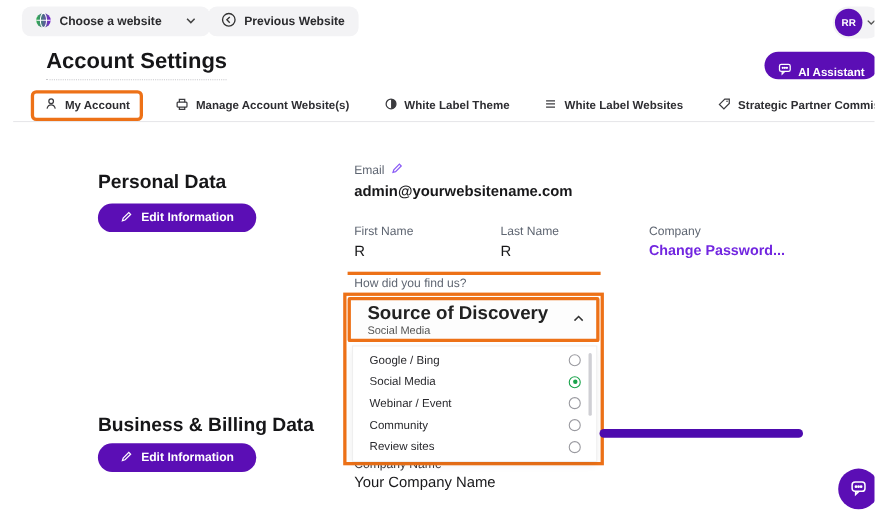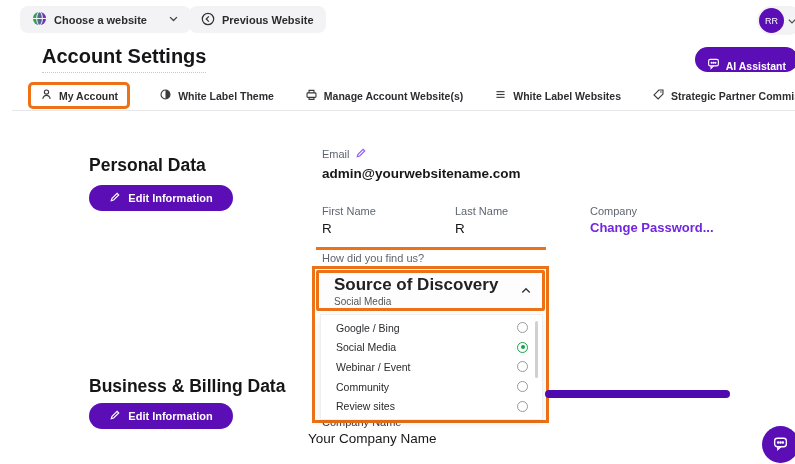--- a/index.html
+++ b/index.html
@@ -13,21 +13,21 @@
   .app{position:relative;width:795px;height:464px;background:#fff;margin-left:12px;}
 
   
   .pill{position:absolute;top:6px;height:27px;display:flex;align-items:center;gap:7px;
         background:var(--pill-bg);border:none;border-radius:8px;padding:0 12px;
         font-family:inherit;font-size:11px;font-weight:bold;color:#2b2b2e;cursor:pointer;}
   .pill .chev{margin-left:14px;color:#444;}
   .avatar-pill{position:absolute;top:6px;right:4px;height:29px;display:flex;align-items:center;gap:3px;
         background:var(--pill-bg);border-radius:15px;padding:2px 6px 2px 2px;cursor:pointer;}
   .avatar{width:25px;height:25px;border-radius:50%;background:var(--purple);color:#fff;
-        display:flex;align-items:center;justify-content:center;font-size:9px;font-weight:normal;}
+        display:flex;align-items:center;justify-content:center;font-size:9px;font-weight:bold;}
 
   
   .page-title{position:absolute;left:30px;top:45px;font-size:20px;font-weight:bold;color:#161618;
         padding-bottom:4px;border-bottom:1px dotted #c8c8cc;}
   .ai-btn{position:absolute;right:9px;top:47px;height:25px;display:flex;align-items:flex-end;gap:6px;
         background:var(--purple);color:#fff;border:none;border-radius:13px;padding:0 12px;
         font-family:inherit;font-size:10.5px;font-weight:bold;cursor:pointer;}
 
   
   .tabs{position:absolute;left:16px;top:82px;right:0;display:flex;align-items:center;gap:27px;}
@@ -146,36 +146,36 @@
       <span>
         <svg width="13" height="13" viewBox="0 0 16 16" fill="none" stroke="currentColor" stroke-width="1.4">
           <circle cx="8" cy="5" r="2.6"></circle>
             <path d="M3.4 13.3c.7-2.9 2.5-4.2 4.6-4.2s3.9 1.3 4.6 4.2"></path>
         </svg>
       </span>
       <span>My Account</span>
     </div>
     <div class="tab">
       <span>
+        <svg width="13" height="13" viewBox="0 0 16 16" fill="none" stroke="currentColor" stroke-width="1.4">
+          <rect x="2.5" y="6" width="11" height="5.5" rx="1"></rect>
+            <path d="M5 6V3h6v3"></path>
+            <path d="M5 11.5V14h6v-2.5"></path>
+        </svg>
+      </span>
+      <span>Manage Account Website(s)</span>
+    </div>
+    <div class="tab">
+      <span>
         <svg width="13" height="13" viewBox="0 0 16 16">
           <circle cx="8" cy="8" r="5.5" fill="none" stroke="currentColor" stroke-width="1.4"></circle>
           <path d="M8 2.5a5.5 5.5 0 010 11z" fill="currentColor"></path>
         </svg>
       </span>
       <span>White Label Theme</span>
-    </div>
-    <div class="tab">
-      <span>
-        <svg width="13" height="13" viewBox="0 0 16 16" fill="none" stroke="currentColor" stroke-width="1.4">
-          <rect x="2.5" y="6" width="11" height="5.5" rx="1"></rect>
-            <path d="M5 6V3h6v3"></path>
-            <path d="M5 11.5V14h6v-2.5"></path>
-        </svg>
-      </span>
-      <span>Manage Account Website(s)</span>
     </div>
     <div class="tab">
       <span>
         <svg width="13" height="13" viewBox="0 0 16 16" fill="none" stroke="currentColor" stroke-width="1.4">
           <line x1="3" y1="4.5" x2="13" y2="4.5"></line>
             <line x1="3" y1="8" x2="13" y2="8"></line>
             <line x1="3" y1="11.5" x2="13" y2="11.5"></line>
         </svg>
       </span>
       <span>White Label Websites</span>
@@ -270,21 +270,21 @@
   <button class="edit-btn" style="left:77px;top:403px;">
     <span>
       <svg width="12" height="12" viewBox="0 0 16 16" fill="none" stroke="#fff" stroke-width="1.5">
         <path d="M3 13l1-3.2L10.8 3l2.2 2.2L6.2 12z"></path>
       </svg>
     </span>
     <span>Edit Information</span>
   </button>
 
   <div class="field-label" style="left:310px;top:416px;z-index:4;color:#3a3a3e;">Company Name</div>
-  <div class="field-value" style="left:296px;top:431px;">Your Company Name</div>
+  <div class="field-value" style="left:310px;top:431px;">Your Company Name</div>
 
   <button class="chat-fab">
     <span>
       <svg width="17" height="17" viewBox="0 0 16 16" fill="none" stroke="#fff" stroke-width="1.3">
         <rect x="2.5" y="3" width="11" height="8" rx="2.5"></rect>
         <path d="M5.5 11l0 2.6 2.8-2.6"></path>
         <circle cx="5.8" cy="7" r="0.55" fill="#fff"></circle>
           <circle cx="8" cy="7" r="0.55" fill="#fff"></circle>
           <circle cx="10.2" cy="7" r="0.55" fill="#fff"></circle>
       </svg>

